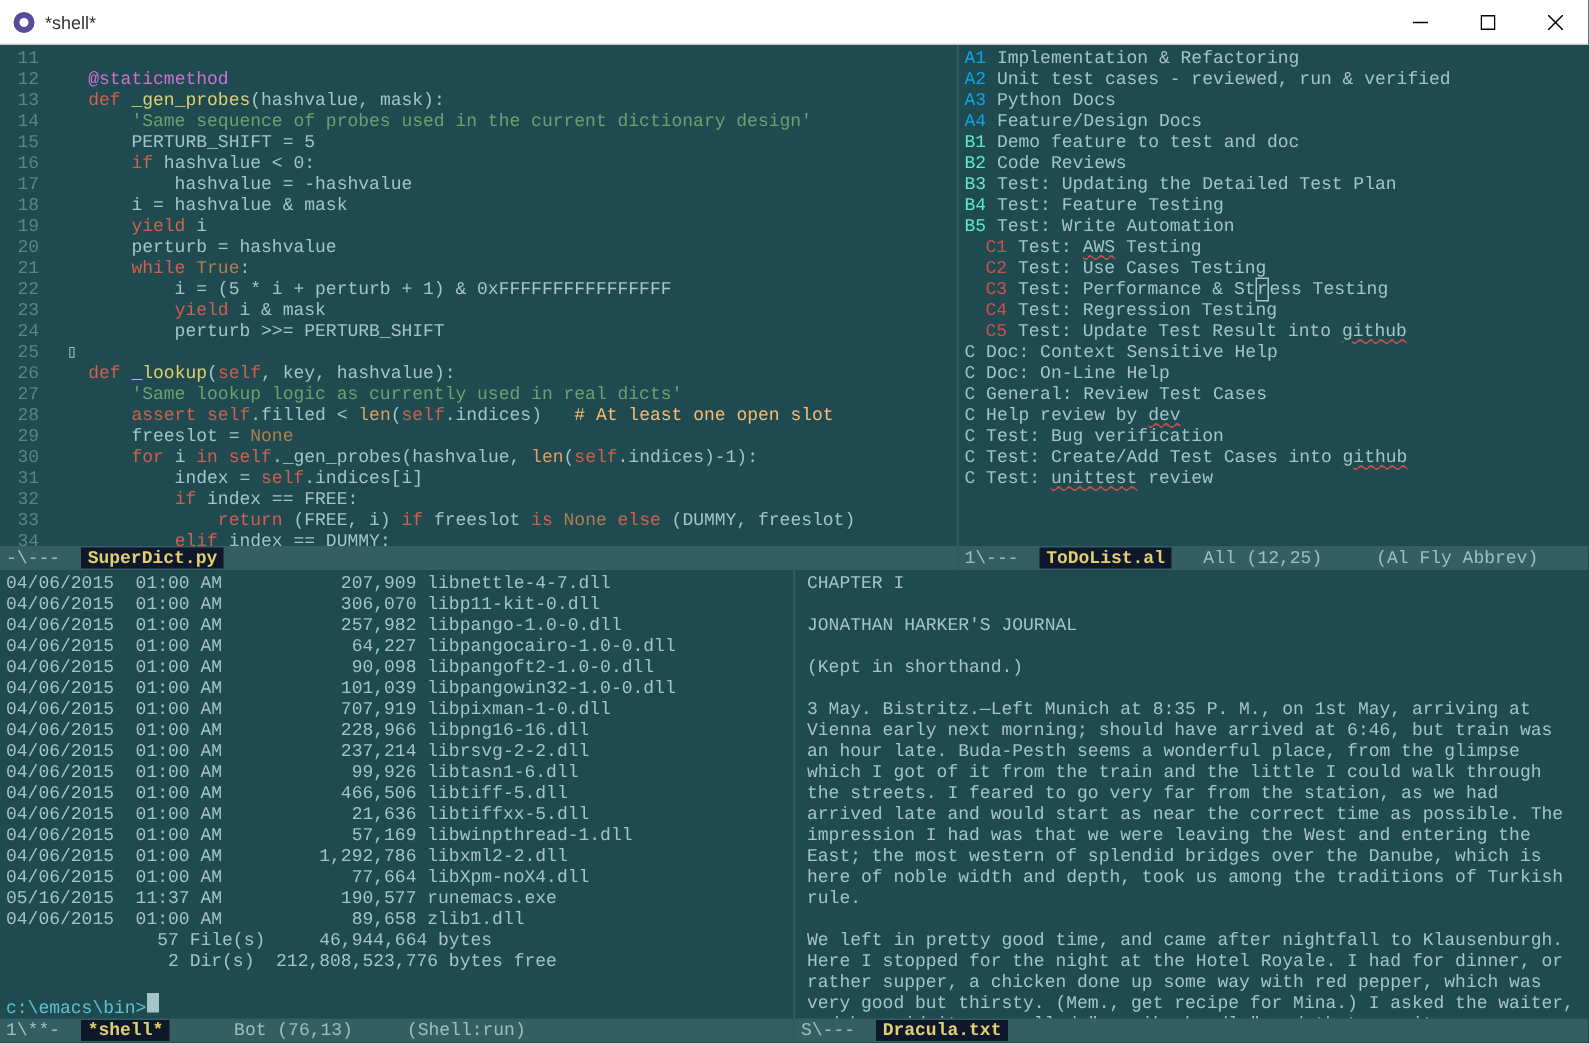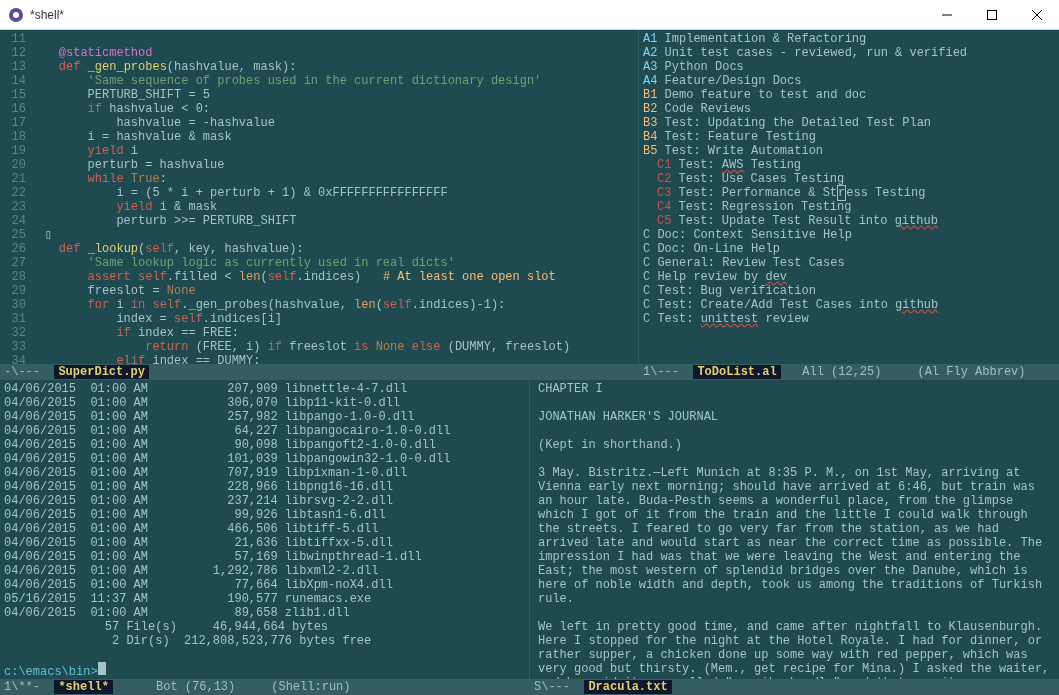--- a/index.html
+++ b/index.html
@@ -48,22 +48,22 @@
 .modeline.active .bufname { color: #e0d070; background: #0f172a; }
 .bufname { font-weight: bold; padding: 0 4px; }
 .gutter { display: inline-block; width: 26px; text-align: right; color: #5a8589; padding-right: 4px; }
 .kw-mag { color: #d070d0; }
 .kw-red { color: #d06050; }
 .kw-yel { color: #e0d070; }
 .kw-orange { color: #e0a060; }
 .kw-grn { color: #70a070; }
 .kw-brown { color: #b08050; }
 .kw-cmt { color: #fdba74; }
-.todo-a { color: #7dd3fc; }
-.todo-b { color: #fdba74; }
+.todo-a { color: #0ea5e9; }
+.todo-b { color: #5eead4; }
 .todo-c { color: #d05050; margin-left: 14px; }
 .todo-cg { color: #9bc0c4; }
 .todo-ul { text-decoration: underline wavy #c05050; }
 .prompt { color: #60c0d0; }
 .cursor { background: #a5c4c7; color: #1f4a4f; display:inline-block; width:8px; height:13px; }
 .shell-body { color: #a5c4c7; }
 .drac { white-space: pre-wrap; }
 </style>
 </head>
 <body>

